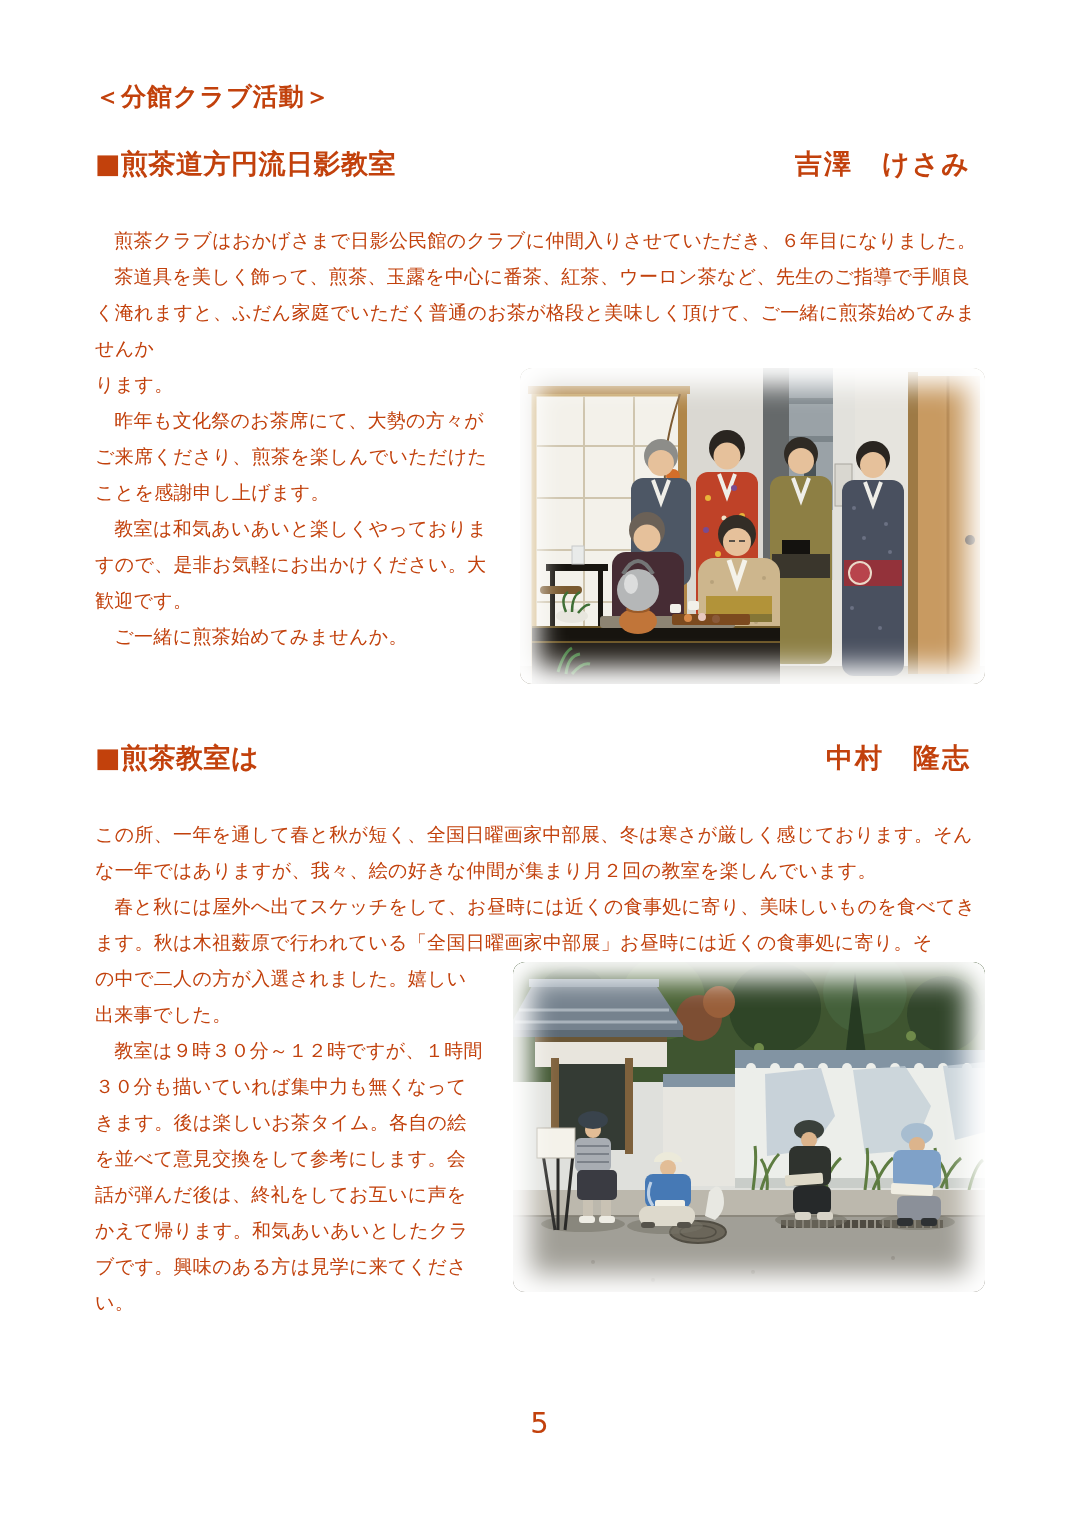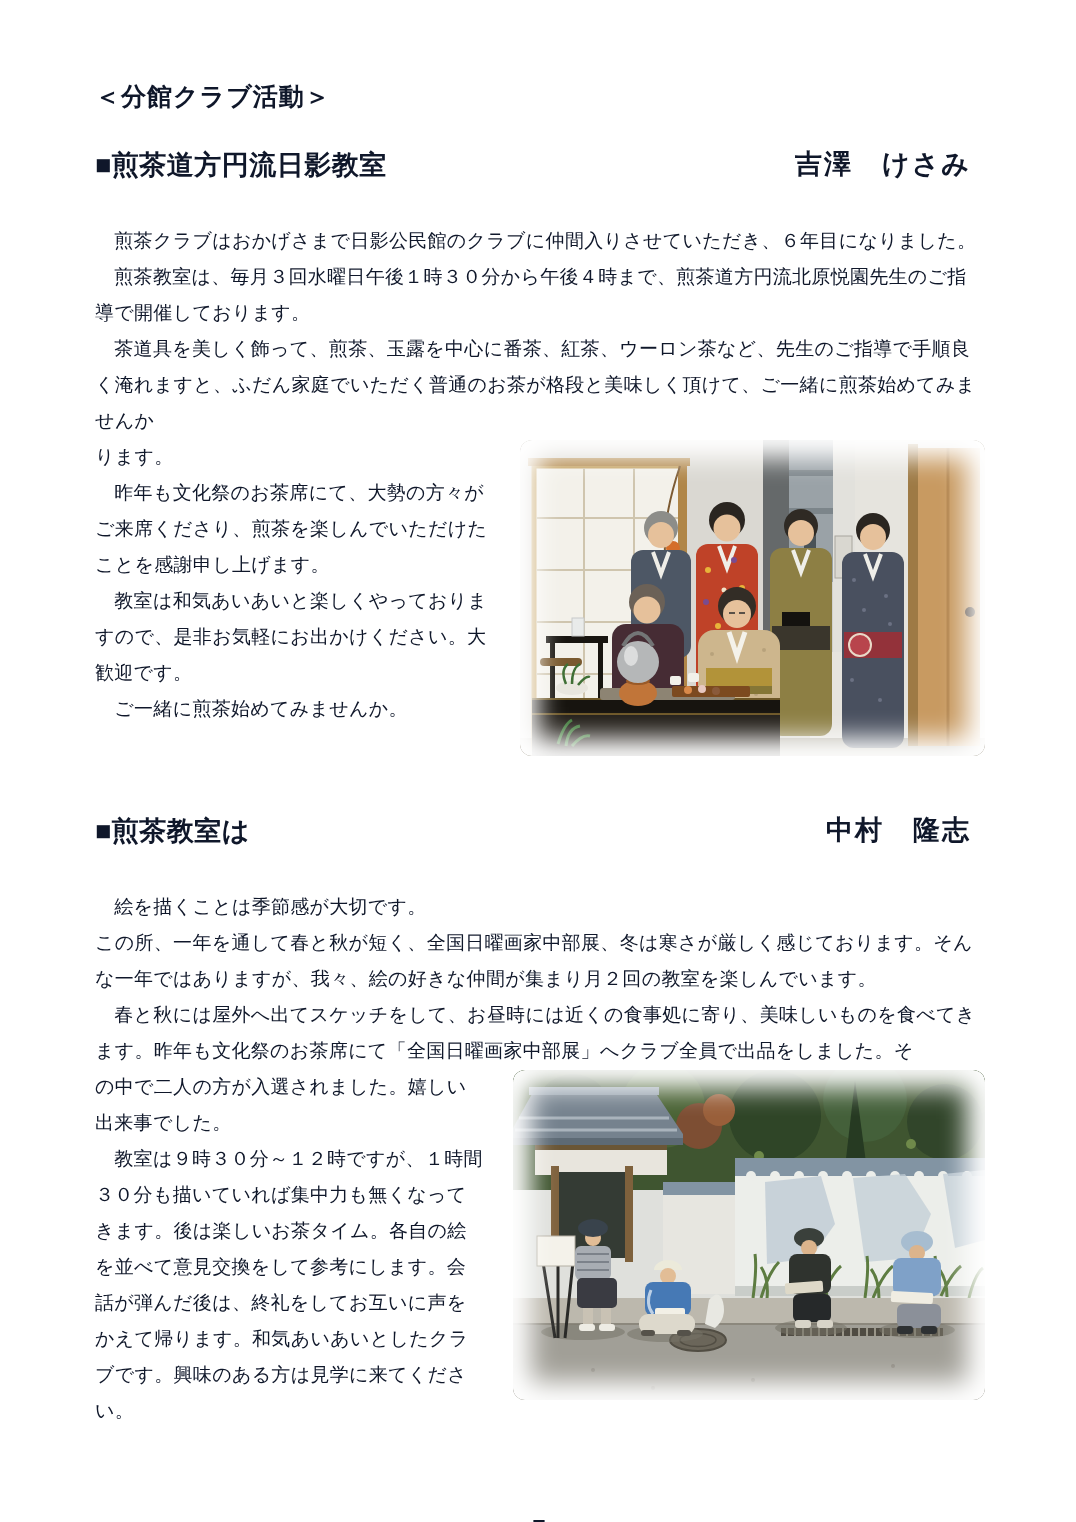--- a/index.html
+++ b/index.html
@@ -3,35 +3,34 @@
 <meta charset="utf-8">
 <style>
   html,body{margin:0;padding:0;background:#9a9a9a;}
   .page{
     position:relative;
     width:1076px;height:1522px;
     margin:0 auto;
     background:#ffffff;
     overflow:hidden;
     font-family:"DejaVu Sans","Liberation Sans",sans-serif;
-    color:#0f172a;
+    color:#c2410c;
     box-sizing:border-box;
     padding:0 91px 0 95px;
   }
   .doc-title{
     margin:80px 0 0 0;
     font-size:25px;
     font-weight:bold;
     letter-spacing:1px;
   }
   .section-header{
     display:flex;
     justify-content:space-between;
-    align-items:center;
-    font-family:Liberation Mono, monospace;
+    align-items:flex-start;
   }
   .sec1 .section-header{margin-top:33px;}
   .sec2 .section-header{margin-top:50px;}
   .section-heading{
     margin:0;
     font-size:27px;
     font-weight:bold;
     letter-spacing:0.5px;
   }
   .section-author{
@@ -83,21 +82,20 @@
   <h1 class="doc-title">＜分館クラブ活動＞</h1>
 
   <div class="section sec1">
     <div class="section-header">
       <h2 class="section-heading">■煎茶道方円流日影教室</h2>
       <div class="section-author">吉澤　けさみ</div>
     </div>
 
     <div class="body-block">
       <p class="body-text">　煎茶クラブはおかげさまで日影公民館のクラブに仲間入りさせていただき、６年目になりました。</p>
-      <p class="body-text">　煎茶教室は、毎月３回水曜日午後１時３０分から午後４時まで、煎茶道方円流北原悦園先生のご指導で開催しております。</p>
       <p class="body-text">　茶道具を美しく飾って、煎茶、玉露を中心に番茶、紅茶、ウーロン茶など、先生のご指導で手順良く淹れますと、ふだん家庭でいただく普通のお茶が格段と美味しく頂けて、ご一緒に煎茶始めてみませんか</p>
 
       <div class="wrap-row">
         <div class="photo photo-1" role="img" aria-label="tea-ceremony-group-photo">
           <svg viewBox="0 0 465 316">
 
             <rect width="465" height="316" fill="#dad8d2"></rect>
             <rect x="290" width="175" height="316" fill="#e6e4de"></rect>
             <rect y="298" width="465" height="18" fill="#b8b4a9"></rect>
 
@@ -249,23 +247,22 @@
     </div>
   </div>
 
   <div class="section sec2">
     <div class="section-header">
       <h2 class="section-heading">■煎茶教室は</h2>
       <div class="section-author">中村　隆志</div>
     </div>
 
     <div class="body-block">
-      <p class="body-text">　絵を描くことは季節感が大切です。</p>
       <p class="body-text">この所、一年を通して春と秋が短く、全国日曜画家中部展、冬は寒さが厳しく感じております。そんな一年ではありますが、我々、絵の好きな仲間が集まり月２回の教室を楽しんでいます。</p>
-      <p class="body-text">　春と秋には屋外へ出てスケッチをして、お昼時には近くの食事処に寄り、美味しいものを食べてきます。昨年も文化祭のお茶席にて「全国日曜画家中部展」へクラブ全員で出品をしました。そ</p>
+      <p class="body-text">　春と秋には屋外へ出てスケッチをして、お昼時には近くの食事処に寄り、美味しいものを食べてきます。秋は木祖薮原で行われている「全国日曜画家中部展」お昼時には近くの食事処に寄り。そ</p>
 
       <div class="wrap-row">
         <div class="photo photo-2" role="img" aria-label="outdoor-sketching-photo">
           <svg viewBox="0 0 472 330">
             <rect width="472" height="330" fill="#dfe0dc"></rect>
 
             <rect width="472" height="120" fill="#3f5530"></rect>
             <circle cx="60" cy="42" r="38" fill="#33482a"></circle>
               <circle cx="150" cy="36" r="42" fill="#4a6335"></circle>
             <circle cx="262" cy="46" r="46" fill="#2f4527"></circle>

